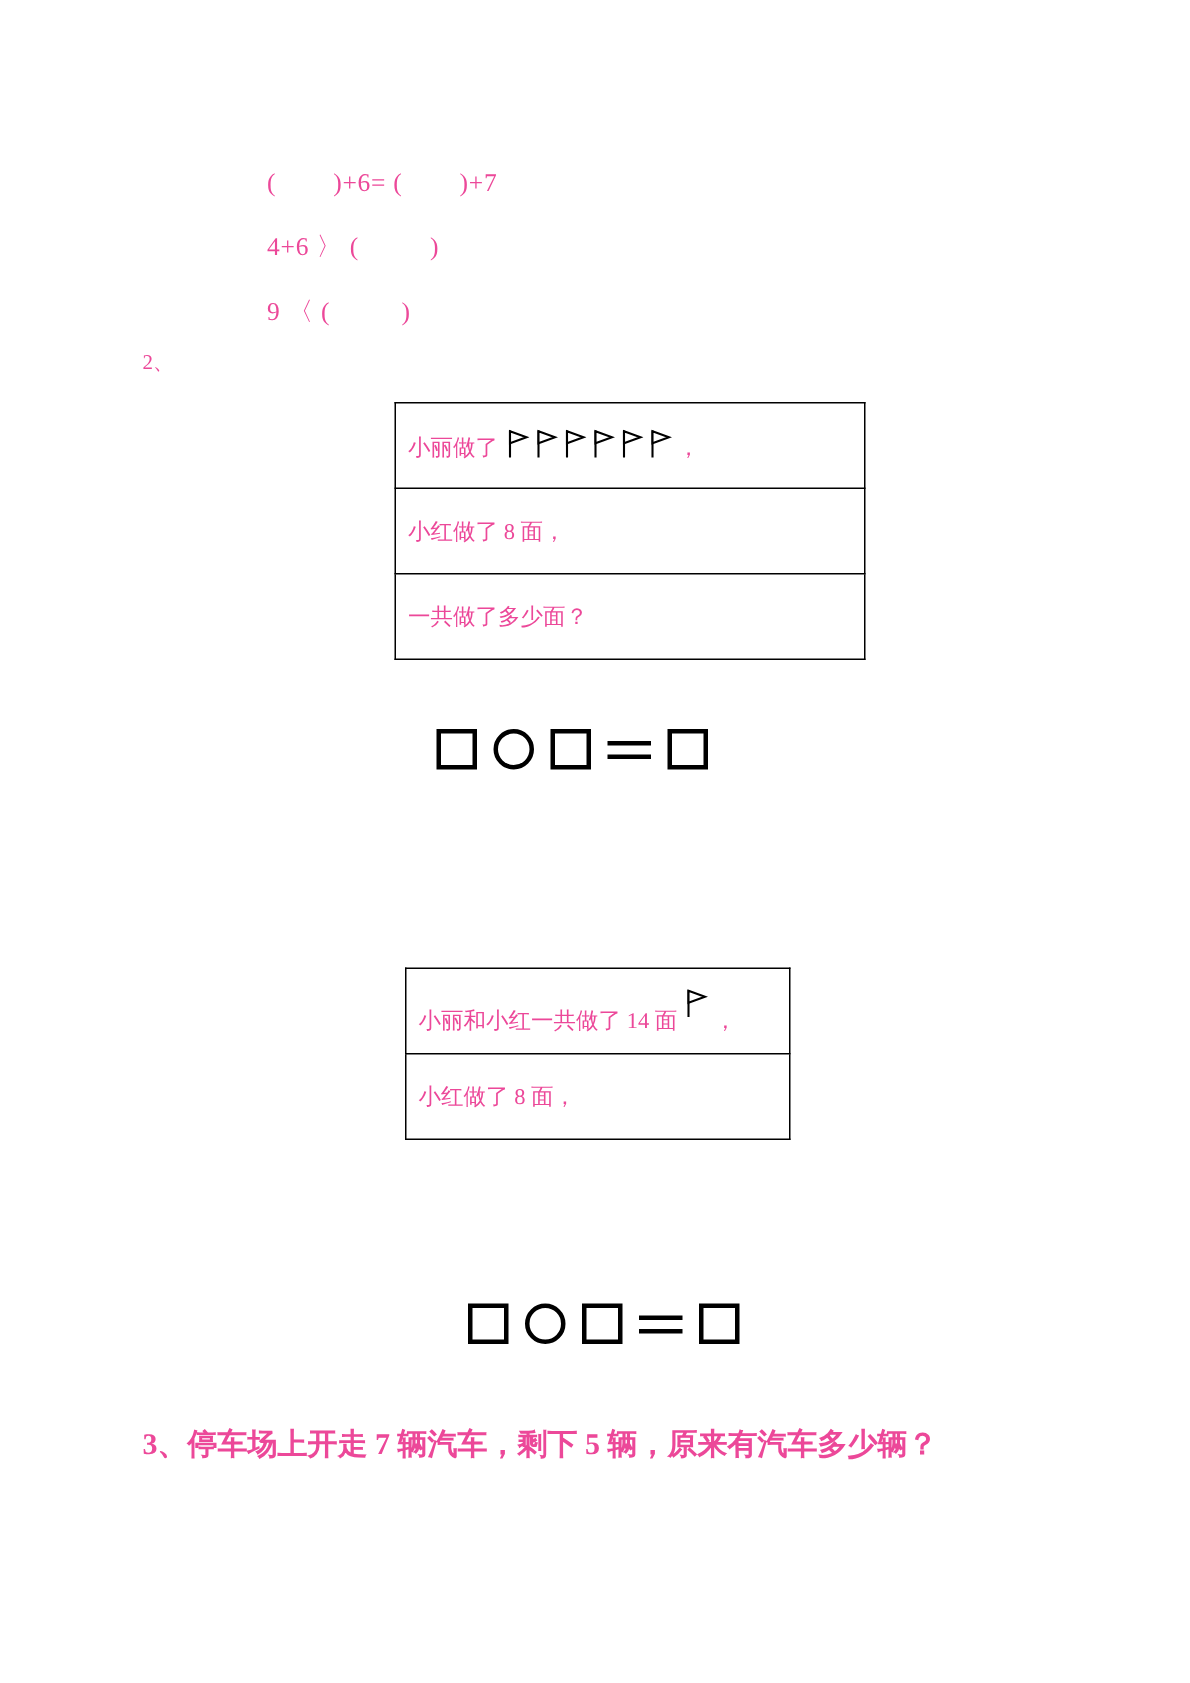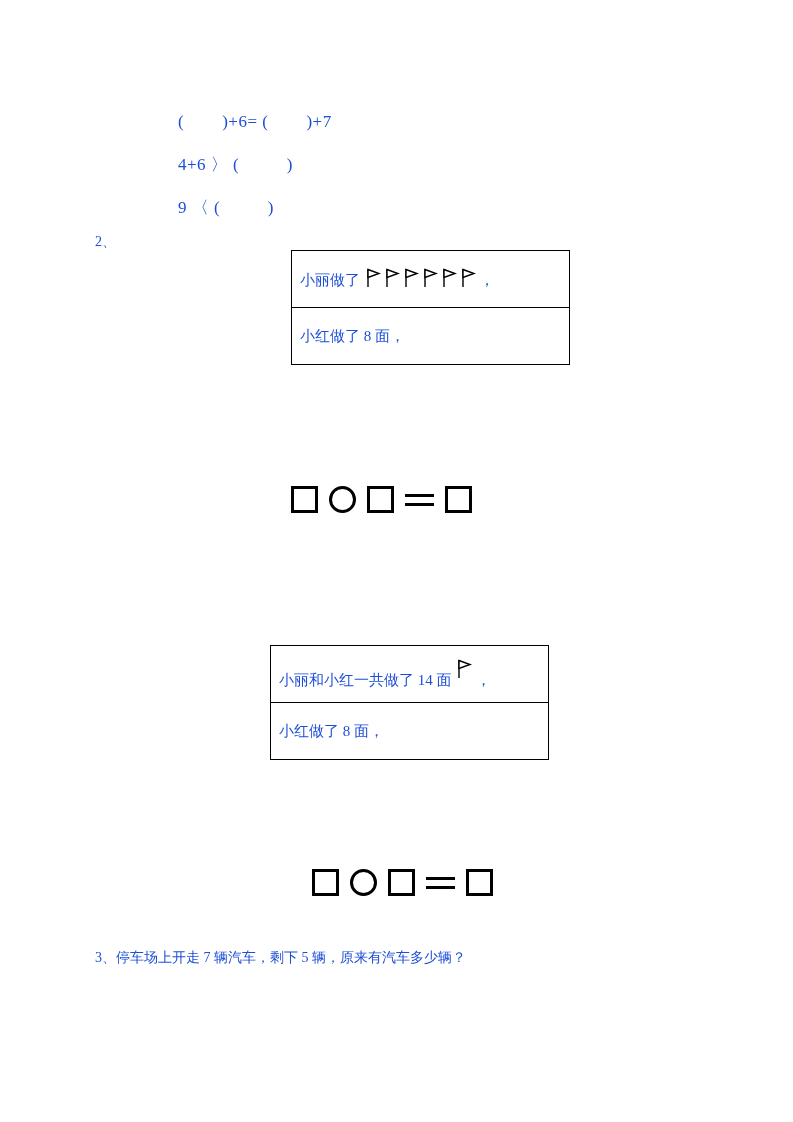--- a/index.html
+++ b/index.html
@@ -2,59 +2,59 @@
 <html><head>
 <meta charset="utf-8">
 <style>
   * { margin: 0; padding: 0; box-sizing: border-box; }
   html, body { background: #ffffff; }
   .page {
     position: relative;
     width: 793px;
     height: 1122px;
     background: #ffffff;
-    color: #1d4ed8;
+    color: #ec4899;
     font-family: "Liberation Serif", "DejaVu Serif", serif;
     overflow: hidden;
   }
 
   
   .equations { position: absolute; left: 178px; top: 100px; font-size: 17px; }
   .eq-line { height: 43px; line-height: 43px; white-space: pre; letter-spacing: 0.5px; }
 
   
   .q-label { position: absolute; left: 95px; top: 233px; font-size: 14px; }
 
   
   .word-table { position: absolute; border-collapse: collapse; font-size: 15px; table-layout: fixed; }
   .word-table td {
     border: 1px solid #000;
     height: 57px;
     padding: 0 8px;
     vertical-align: middle;
     white-space: nowrap;
   }
-  .t1 { left: 263px; top: 250px; width: 279px; margin-left: 28px; }
-  .t2 { left: 270px; top: 645px; width: 279px; }
+  .t1 { left: 263px; top: 268px; width: 314px; }
+  .t2 { left: 270px; top: 645px; width: 257px; }
 
   
   .flags { display: inline-flex; align-items: flex-end; gap: 2px; vertical-align: -3px; }
   .flags.raised { vertical-align: 6px; }
   .flag { display: inline-block; }
 
   
   .shapes { position: absolute; display: flex; align-items: center; gap: 11px; }
   .s1 { left: 291px; top: 486px; }
   .s2 { left: 312px; top: 869px; }
   .shape-square { display: inline-block; width: 27px; height: 27px; border: 3px solid #000; background: #fff; }
   .shape-circle { display: inline-block; width: 27px; height: 27px; border: 3px solid #000; border-radius: 50%; background: #fff; }
   .shape-equals { display: inline-block; width: 29px; height: 12px; border-top: 3px solid #000; border-bottom: 3px solid #000; }
 
   
-  .q3 { position: absolute; left: 95px; top: 949px; font-size: 14px; white-space: nowrap; }
+  .q3 { position: absolute; left: 95px; top: 949px; font-size: 20px; white-space: nowrap; font-weight: bold; }
 </style>
 </head>
 <body>
 
 <div class="page">
 
   <div class="equations">
     <div class="eq-line">(        )+6= (        )+7</div>
     <div class="eq-line">4+6 〉 (          )</div>
     <div class="eq-line">9 〈 (          )</div>
@@ -97,20 +97,23 @@
     <line x1="4" y1="1" x2="4" y2="19" stroke="#000" stroke-width="1.4"></line>
     <path d="M4 1.5 L15 5.5 L4 9.5 Z" fill="#ffffff" stroke="#000" stroke-width="1.4"></path>
   </svg>
 </span>
           <span>，</span>
         </td>
       </tr>
       <tr>
         <td>小红做了 8 面，</td>
       </tr>
+      <tr>
+        <td>一共做了多少面？</td>
+      </tr>
     </tbody>
   </table>
 
   <div class="shapes s1">
     <span class="shape-square"></span>
     <span class="shape-circle"></span>
     <span class="shape-square"></span>
     <span class="shape-equals"></span>
     <span class="shape-square"></span>
   </div>

